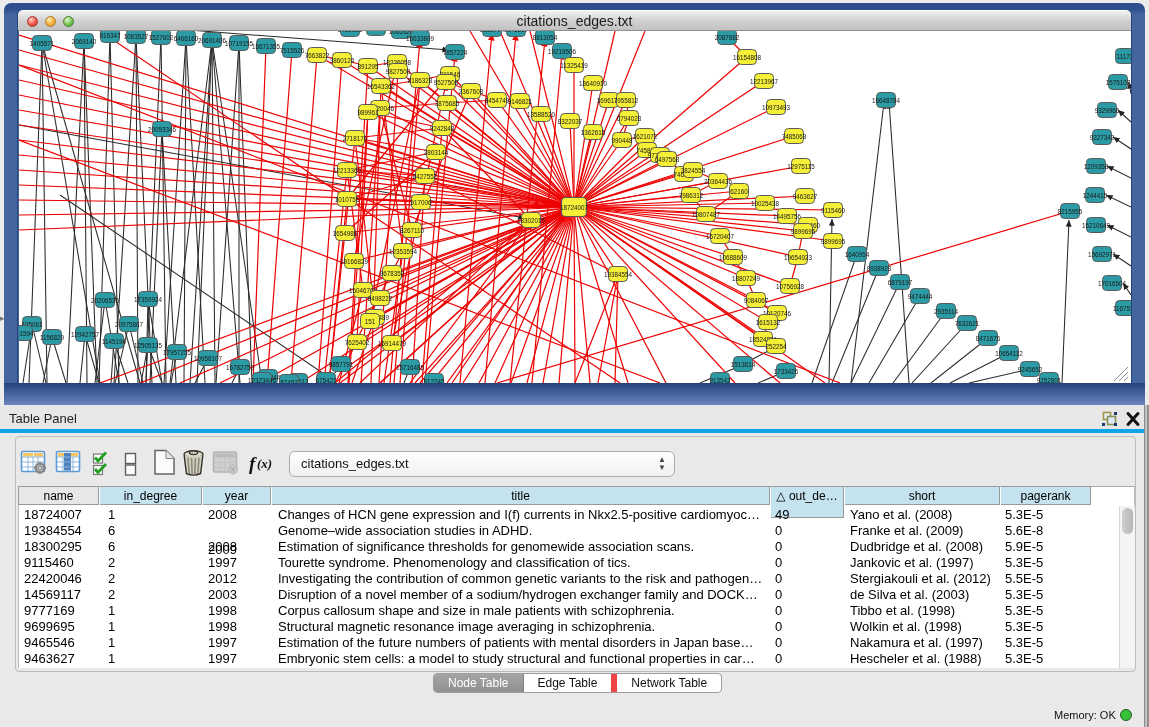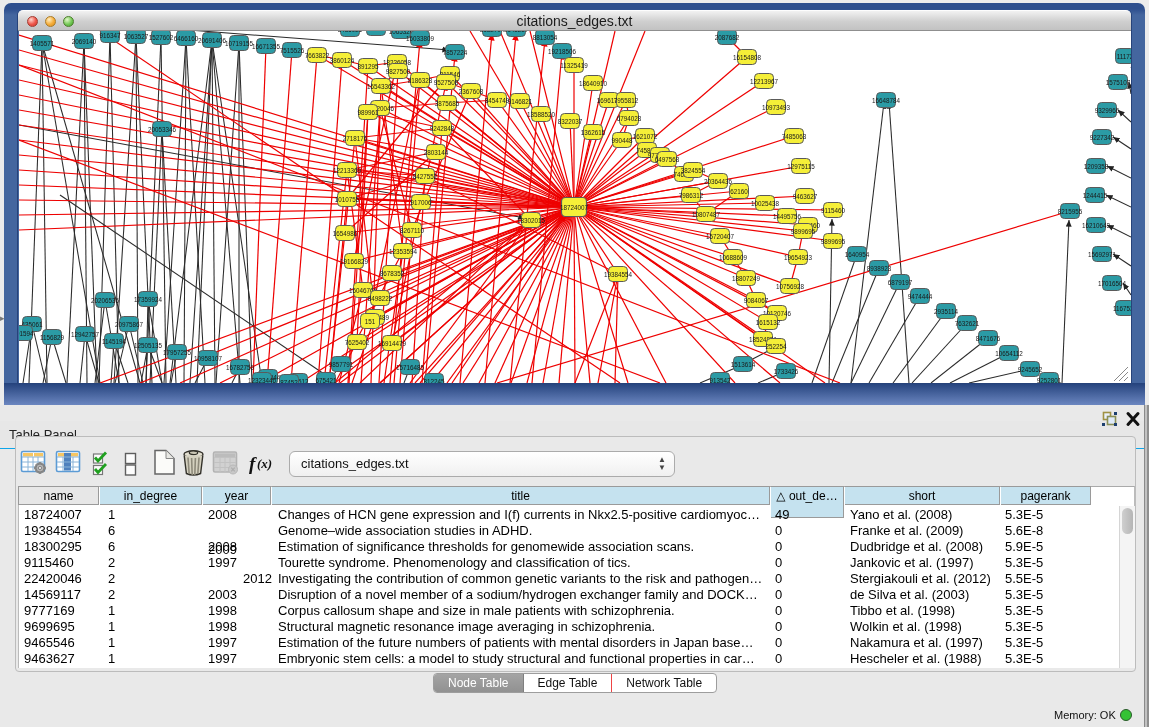--- a/index.html
+++ b/index.html
@@ -4,30 +4,30 @@
 body { width:1149px; height:727px; font-family:"Liberation Sans", sans-serif; position:relative; background:#ececec; overflow:hidden; }
 #desk { position:absolute; left:4px; top:3px; width:1141px; height:402px; border-radius:7px 7px 0 0; background:linear-gradient(#2e4f8e 0px,#2e4f8e 6px,#44669f 12px,#44669f); }
 #frameBot { position:absolute; left:4px; top:383px; width:1141px; height:22px; background:linear-gradient(#24427c,#6b86c0); }
 #win { position:absolute; left:17px; top:10px; width:1115px; height:374px; border:1px solid #27437a; border-top:none; border-radius:5px 5px 0 0; }
 #titlebar { position:absolute; left:0; top:0; width:1113px;  height:21px; border-radius:5px 5px 0 0; background:linear-gradient(#f2f2f2,#cfcfcf 55%,#c2c2c2); border-top:1px solid #fdfdfd; border-bottom:1px solid #8f8f8f; }
 #titlebar span.t { display:block; text-align:center; font-size:14px; line-height:20px; color:#1c1c1c; }
 .tl { position:absolute; top:5px; width:11px; height:11px; border-radius:50%; }
 #canvas { position:absolute; left:1px; top:21px; width:1112px; height:352px; background:#fff; overflow:hidden; }
 #sidearrow { position:absolute; left:0px; top:313px; font-size:9px; color:#777; }
 #tp { position:absolute; left:0; top:405px; width:1149px; height:322px; background:#e9e9e9; font-size:12px; color:#000; }
-#tphead { position:absolute; left:0; top:16px; width:1149px; height:28px; background:#e7e7e7; border-bottom:1px solid #0ea5e9; }
+#tphead { position:absolute; left:0; top:0; width:1149px; height:28px; background:#e7e7e7; border-bottom:4px solid #0ea5e9; }
 #tphead .lbl { position:absolute; left:9px; top:6px; font-size:13px; color:#222; }
 #panelbox { position:absolute; left:15px; top:436px; width:1121px; height:236px; border:1px solid #bcbcbc; border-radius:4px; background:#e9e9e9; }
 #tablebg { position:absolute; left:18px; top:486px; width:1117px; height:182px; background:#fff; border-top:1px solid #aaa; border-left:1px solid #bbb; border-right:1px solid #bbb; }
 #scroll { position:absolute; left:1119px; top:506px; width:16px; height:162px; background:#f4f4f4; border-left:1px solid #d5d5d5; }
 #thumb { position:absolute; left:2px; top:2px; width:11px; height:26px; background:linear-gradient(90deg,#cfcfcf,#b5b5b5); border-radius:6px; }
 #dropdown { position:absolute; left:289px; top:451px; width:386px; height:26px; background:linear-gradient(#ffffff,#f0f0f0); border:1px solid #ababab; border-radius:6px; font-size:13px; line-height:24px; padding-left:11px; color:#111; }
 .updn { position:absolute; right:8px; top:4px; font-size:8px; color:#444; line-height:8px; }
 #segs { position:absolute; left:433px; top:673px; height:20px; border:1px solid #9d9d9d; border-radius:4px; background:#fff; overflow:hidden; }
-.seg { float:left; height:20px; line-height:19px; font-size:12px; padding:0 14px; color:#111; border-right:1px solid #ef4444; }
+.seg { float:left; height:20px; line-height:19px; font-size:12px; padding:0 14px; color:#111; border-right:6px solid #ef4444; }
 .seg.on { background:linear-gradient(#a4a4a4,#8f8f8f); color:#fff; border-right:1px solid #7f7f7f; }
 .seg:last-child { border-right:none; }
 #mem { position:absolute; left:1054px; top:709px; font-size:11px; color:#111; }
 #memdot { position:absolute; left:1120px; top:709px; width:12px; height:12px; border-radius:50%; background:#35c335; border:1px solid #2a5a2a; }
 #edgeR { position:absolute; left:1144px; top:405px; width:5px; height:322px; background:#c2c2c2; border-left:1px solid #8a8a8a; border-right:2px solid #8f8f8f; }
 </style></head>
 <body>
 <div id="desk"></div>
 <div id="frameBot"></div>
 <div id="win">
@@ -740,21 +740,21 @@
     <span style="position:absolute;left:1005px;top:539px;width:87px;height:16px;line-height:16px;white-space:nowrap;overflow:hidden;">5.9E-5</span>
 <span style="position:absolute;left:24px;top:555px;width:76px;height:16px;line-height:16px;white-space:nowrap;overflow:hidden;">9115460</span>
     <span style="position:absolute;left:108px;top:555px;width:95px;height:16px;line-height:16px;white-space:nowrap;overflow:hidden;">2</span>
     <span style="position:absolute;left:208px;top:555px;width:64px;height:16px;line-height:16px;white-space:nowrap;overflow:hidden;">1997</span>
     <span style="position:absolute;left:278px;top:555px;width:493px;height:16px;line-height:16px;white-space:nowrap;overflow:hidden;">Tourette syndrome. Phenomenology and classification of tics.</span>
     <span style="position:absolute;left:775px;top:555px;width:70px;height:16px;line-height:16px;white-space:nowrap;overflow:hidden;">0</span>
     <span style="position:absolute;left:850px;top:555px;width:151px;height:16px;line-height:16px;white-space:nowrap;overflow:hidden;">Jankovic et al. (1997)</span>
     <span style="position:absolute;left:1005px;top:555px;width:87px;height:16px;line-height:16px;white-space:nowrap;overflow:hidden;">5.3E-5</span>
 <span style="position:absolute;left:24px;top:571px;width:76px;height:16px;line-height:16px;white-space:nowrap;overflow:hidden;">22420046</span>
     <span style="position:absolute;left:108px;top:571px;width:95px;height:16px;line-height:16px;white-space:nowrap;overflow:hidden;">2</span>
-    <span style="position:absolute;left:208px;top:571px;width:64px;height:16px;line-height:16px;white-space:nowrap;overflow:hidden;text-align:right;">2012</span>
+    <span style="position:absolute;left:208px;top:571px;width:64px;height:16px;line-height:16px;white-space:nowrap;overflow:hidden;">2012</span>
     <span style="position:absolute;left:278px;top:571px;width:493px;height:16px;line-height:16px;white-space:nowrap;overflow:hidden;">Investigating the contribution of common genetic variants to the risk and pathogen…</span>
     <span style="position:absolute;left:775px;top:571px;width:70px;height:16px;line-height:16px;white-space:nowrap;overflow:hidden;">0</span>
     <span style="position:absolute;left:850px;top:571px;width:151px;height:16px;line-height:16px;white-space:nowrap;overflow:hidden;">Stergiakouli et al. (2012)</span>
     <span style="position:absolute;left:1005px;top:571px;width:87px;height:16px;line-height:16px;white-space:nowrap;overflow:hidden;">5.5E-5</span>
 <span style="position:absolute;left:24px;top:587px;width:76px;height:16px;line-height:16px;white-space:nowrap;overflow:hidden;">14569117</span>
     <span style="position:absolute;left:108px;top:587px;width:95px;height:16px;line-height:16px;white-space:nowrap;overflow:hidden;">2</span>
     <span style="position:absolute;left:208px;top:587px;width:64px;height:16px;line-height:16px;white-space:nowrap;overflow:hidden;">2003</span>
     <span style="position:absolute;left:278px;top:587px;width:493px;height:16px;line-height:16px;white-space:nowrap;overflow:hidden;">Disruption of a novel member of a sodium/hydrogen exchanger family and DOCK…</span>
     <span style="position:absolute;left:775px;top:587px;width:70px;height:16px;line-height:16px;white-space:nowrap;overflow:hidden;">0</span>
     <span style="position:absolute;left:850px;top:587px;width:151px;height:16px;line-height:16px;white-space:nowrap;overflow:hidden;">de Silva et al. (2003)</span>

